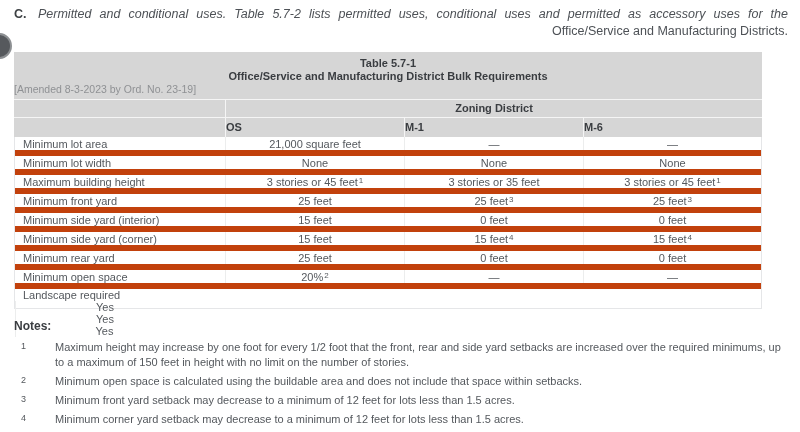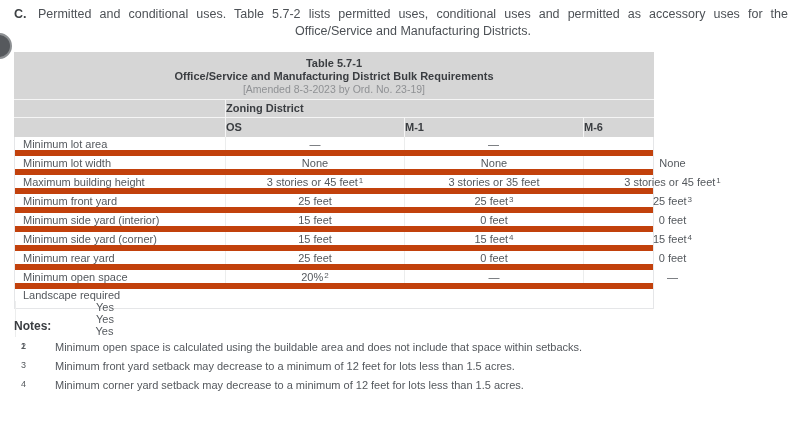--- a/index.html
+++ b/index.html
@@ -22,42 +22,42 @@
   }
   
   .intro {
     position:absolute; left:38px; top:6px; width:750px;
     font-size:12.5px; line-height:17px; color:#4d5156;
   }
   .intro-label {
     position:absolute; left:-24px; top:0;
     font-weight:700; color:#3c4043;
   }
-  .intro-line1 { text-align:justify; text-align-last:justify; }
-  .intro-line2 { text-align:center; }
+  .intro-line1 { text-align:justify; text-align-last:justify;font-style:italic; }
+  .intro-line2 { text-align:right; }
   
   .bulk-table {
-    position:absolute; left:14px; top:52px; width:640px;
+    position:absolute; left:14px; top:52px; width:748px;
     font-size:11px;
   }
   .thead { background:#d6d6d6; color:#3a3d41; }
   .t-title, .t-subtitle {
     text-align:center; font-weight:700; line-height:13px;
   }
   .t-title { padding-top:5px; }
   .t-amend {
-    text-align:center; font-weight:400; color:#8f9194;
+    text-align:left; font-weight:400; color:#8f9194;
     font-size:10.5px; line-height:13px; padding-bottom:3px;
   }
   .group-row, .cols-row, .trow { display:flex; }
   .group-row { border-top:1px solid rgba(255,255,255,0.75); }
   .cols-row  { border-top:1px solid rgba(255,255,255,0.75); }
   .label-col { width:211px; flex:none; }
   .group-cell {
-    flex:1; font-weight:700;
+    flex:1; text-align:center; font-weight:700;
     padding:2px 0 3px; line-height:12px;
     border-left:1px solid rgba(255,255,255,0.75);
   }
   .col-cell {
     width:179px; flex:none; font-weight:700;
     padding:3px 0 4px; line-height:12px;
     border-left:1px solid rgba(255,255,255,0.75);
   }
   .tbody {
     border:1px solid #e5e6e8; border-top:none;
@@ -119,20 +119,21 @@
     <div class="cols-row" id="cols-row">
       <div class="label-col"></div>
     <div class="col-cell">OS</div>
         <div class="col-cell">M-1</div>
         <div class="col-cell">M-6</div>
       </div>
   </div>
   <div class="tbody" id="table-body">
       <div class="trow">
         <div class="tlabel">Minimum lot area</div>
+        <div class="tcell">21,000 square feet</div>
         <div class="tcell">—</div>
         <div class="tcell">—</div>
       </div>
       <div class="trow">
         <div class="tlabel">Minimum lot width</div>
         <div class="tcell">None</div>
         <div class="tcell">None</div>
         <div class="tcell">None</div>
       </div>
       <div class="trow">
@@ -176,18 +177,18 @@
         <div class="tcell">Yes</div>
         <div class="tcell">Yes</div>
         <div class="tcell">Yes</div>
       </div>
     </div>
 </div>
 
 <div class="notes">
   <div class="notes-heading">Notes:</div>
   <div id="notes-list">
-      <div class="note"><span class="note-marker">1</span></div>
+      <div class="note"><span class="note-marker">1</span><span>Maximum height may increase by one foot for every 1/2 foot that the front, rear and side yard setbacks are increased over the required minimums, up to a maximum of 150 feet in height with no limit on the number of stories.</span></div>
       <div class="note"><span class="note-marker">2</span><span>Minimum open space is calculated using the buildable area and does not include that space within setbacks.</span></div>
       <div class="note"><span class="note-marker">3</span><span>Minimum front yard setback may decrease to a minimum of 12 feet for lots less than 1.5 acres.</span></div>
       <div class="note"><span class="note-marker">4</span><span>Minimum corner yard setback may decrease to a minimum of 12 feet for lots less than 1.5 acres.</span></div>
     </div>
 </div>
 
 </body></html>

